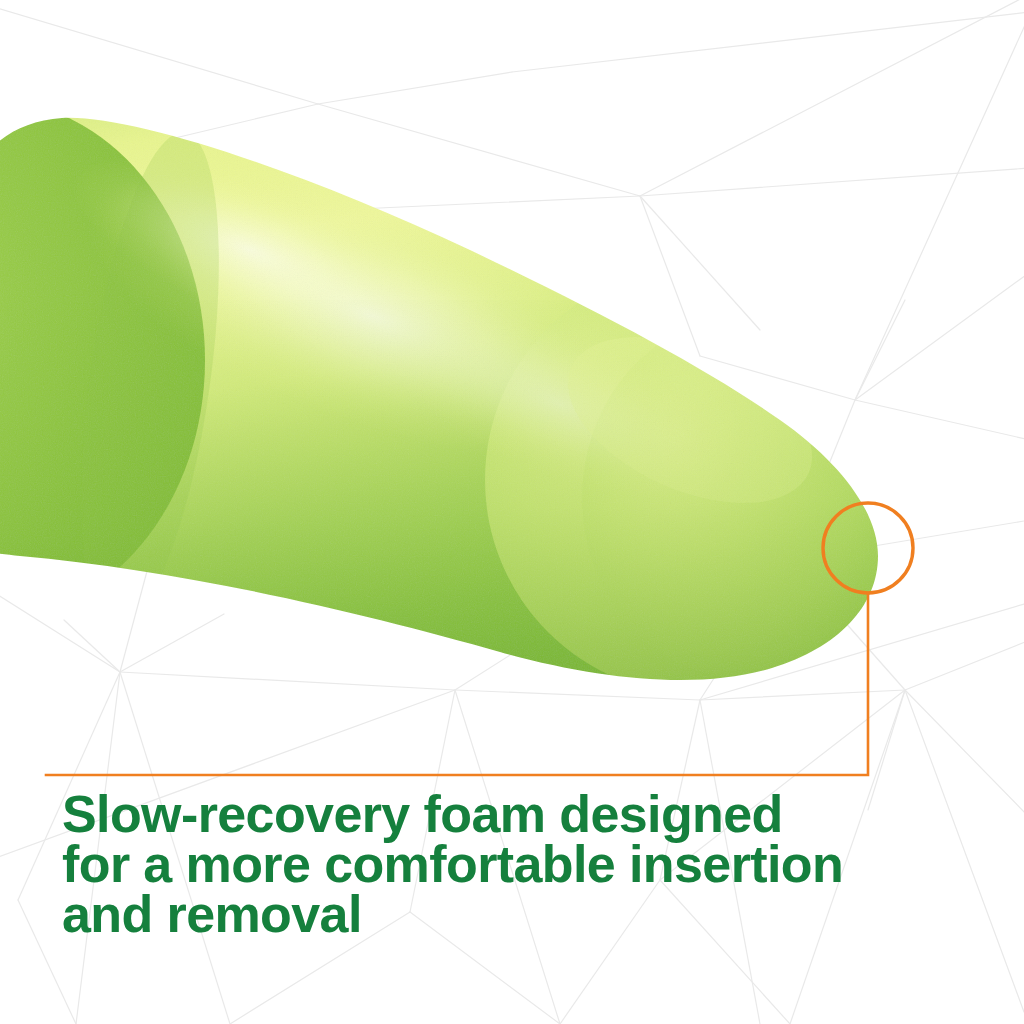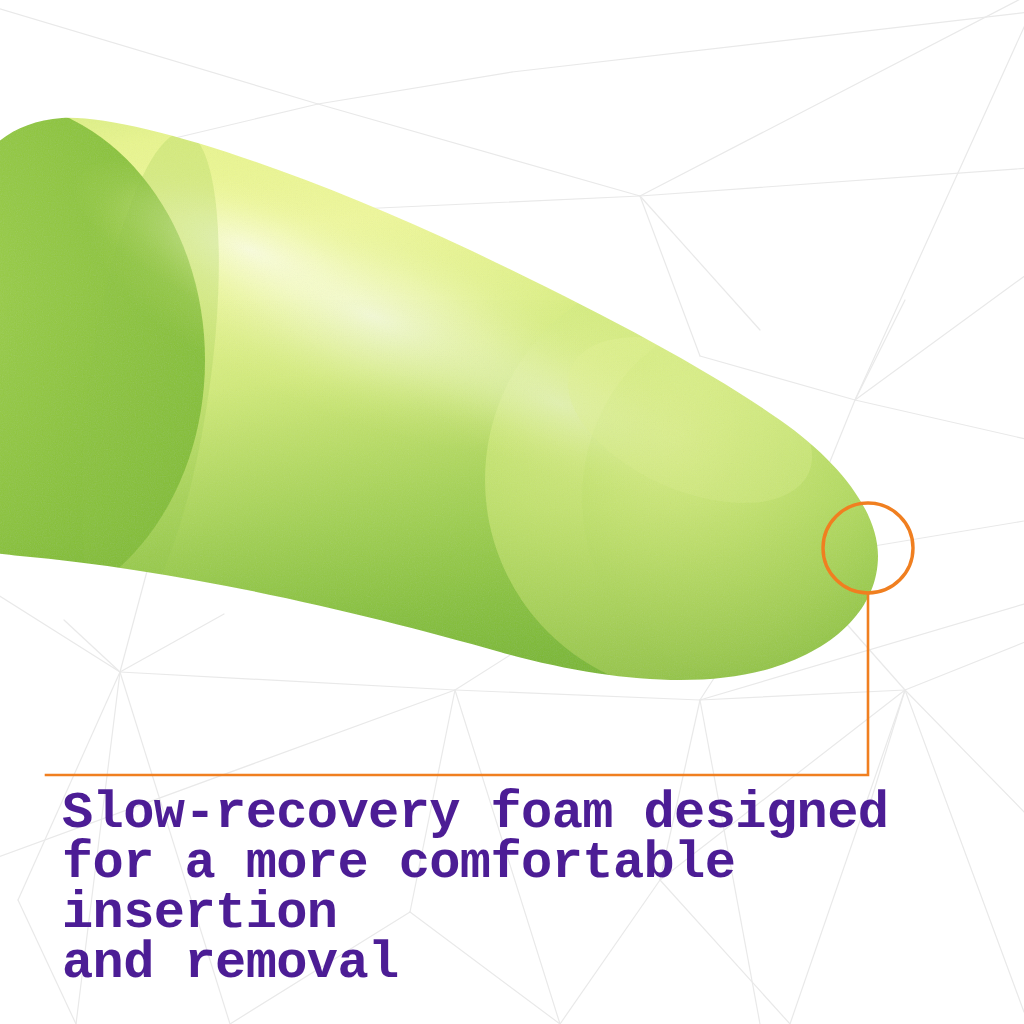--- a/index.html
+++ b/index.html
@@ -40,22 +40,22 @@
     width: 1024px;
     height: 1024px;
   }
 
   
   #caption {
     position: absolute;
     left: 62px;
     top: 789px;
     width: 840px;
-    color: #4c1d95;
-    font-family: Liberation Mono, monospace;
+    color: #15803d;
+    font-family: Liberation Sans, sans-serif;
     font-weight: bold;
     font-size: 52px;
     line-height: 50px;
     letter-spacing: -0.6px;
     white-space: pre-line;
   }
 </style>
 </head>
 <body>
 

